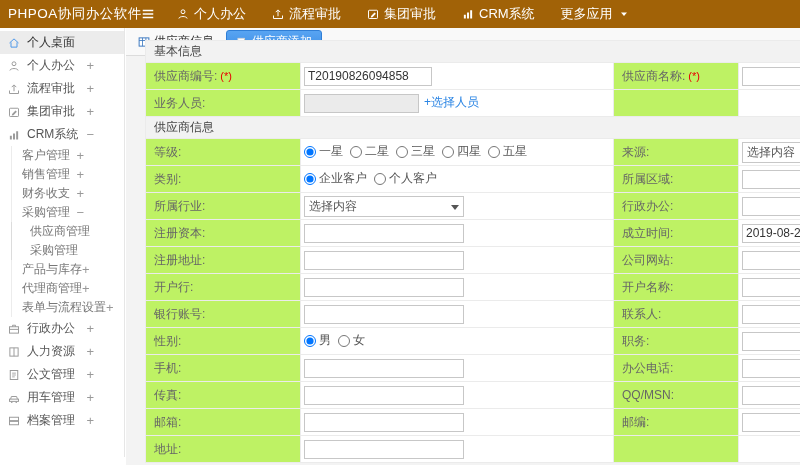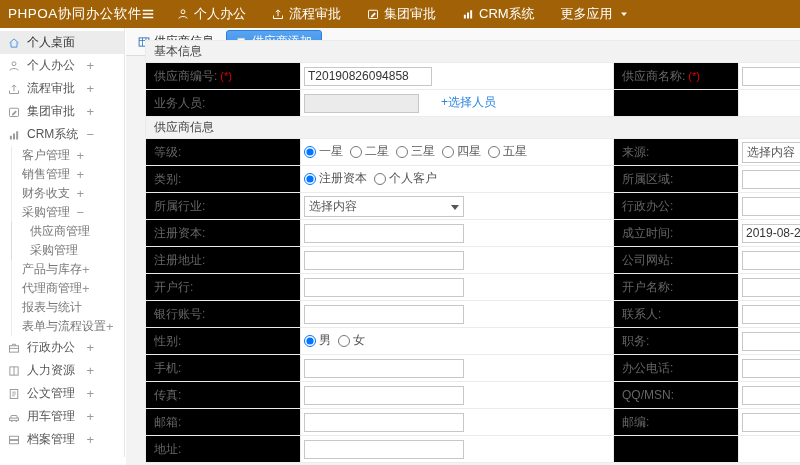--- a/index.html
+++ b/index.html
@@ -39,28 +39,28 @@
   .tab { display:flex; align-items:center; gap:4px; color:#333; cursor:pointer; padding:2px 4px; }
   .tab.active { background:linear-gradient(#58a4f2,#3b8ce4); border:1px solid #2f7ed6;
                 border-radius:3px; color:#fff; padding:2px 9px; }
 
   .form-area { position:absolute; left:19px; top:12px; }
   table.form { border-collapse:collapse; table-layout:fixed; width:880px;
                background:#fff; border:1px solid #d9d9d9; }
   td { border:1px solid #ebebeb; height:27px; padding:0 0 0 8px; overflow:hidden;
        white-space:nowrap; vertical-align:middle; }
   tr.sec td { background:#f2f2f2; color:#444; height:22px; }
-  td.lbl { background:#000000; color:#666; }
+  td.lbl { background:#bef264; color:#666; }
   td.fld { padding-left:3px; }
   .req { color:#e60000; margin-left:3px; font-size:11px; }
 
   input.txt { height:19px; border:1px solid #c7c7c7; padding:0 3px; color:#333;
               font-family:"Liberation Sans", sans-serif; font-size:12px; vertical-align:middle; background:#fff; }
   input.txt.dis { background:#ebebeb; }
-  a.pick { color:#2b85e4; text-decoration:none; margin-left:22px; }
+  a.pick { color:#2b85e4; text-decoration:none; margin-left:5px; }
 
   .selwrap { position:relative; display:inline-block; vertical-align:middle; }
   .selwrap select { appearance:none; -webkit-appearance:none; height:21px; border:1px solid #c7c7c7;
                     background:#fff; color:#555; font-family:"Liberation Sans", sans-serif;
                     font-size:12px; padding:0 18px 0 4px; border-radius:0; }
   .selwrap .caret { position:absolute; right:5px; top:9px; width:0; height:0; pointer-events:none;
                     border-left:4px solid transparent; border-right:4px solid transparent;
                     border-top:5px solid #555; }
   label.radio { color:#555; margin-right:7px; display:inline-flex; align-items:center; }
   label.radio input { width:12px; height:12px; margin:0 3px 0 0; }
@@ -198,23 +198,20 @@
     </div>
     <div class="side-item lv1">
       <span class="lbl">产品与库存</span>
       <span class="expander">+</span>
     </div>
     <div class="side-item lv1">
       <span class="lbl">代理商管理</span>
       <span class="expander">+</span>
     </div>
     <div class="side-item lv1">
-      <span class="lbl">报表与统计</span>
-    </div>
-    <div class="side-item lv1">
       <span class="lbl">表单与流程设置</span>
       <span class="expander">+</span>
     </div>
     <div class="side-item">
       <span class="icon">
         <svg viewBox="0 0 16 16">
           <rect x="2" y="5" width="12" height="8.5" fill="none" stroke="currentColor" stroke-width="1.3"></rect>
           <path d="M6 5V3h4v2M2 8.5h12" fill="none" stroke="currentColor" stroke-width="1.3"></path>
         </svg>
       </span>
@@ -331,21 +328,21 @@
                 <input type="radio" name="level" style="">
                 <span>五星</span>
               </label></td>
             <td class="lbl">来源:</td>
             <td class="fld"><span class="selwrap"><select style="width: 150px;"><option>选择内容</option></select></span></td>
           </tr>
           <tr>
             <td class="lbl">类别:</td>
             <td class="fld"><label class="radio">
                 <input type="radio" name="category" checked="" style="">
-                <span>注册资本</span>
+                <span>企业客户</span>
               </label><label class="radio">
                 <input type="radio" name="category" style="">
                 <span>个人客户</span>
               </label></td>
             <td class="lbl">所属区域:</td>
             <td class="fld"><input class="txt" type="text" style="width: 150px;"></td>
           </tr>
           <tr>
             <td class="lbl">所属行业:</td>
             <td class="fld"><span class="selwrap"><select style="width: 160px;"><option>选择内容</option></select><span class="caret"></span></span></td>

